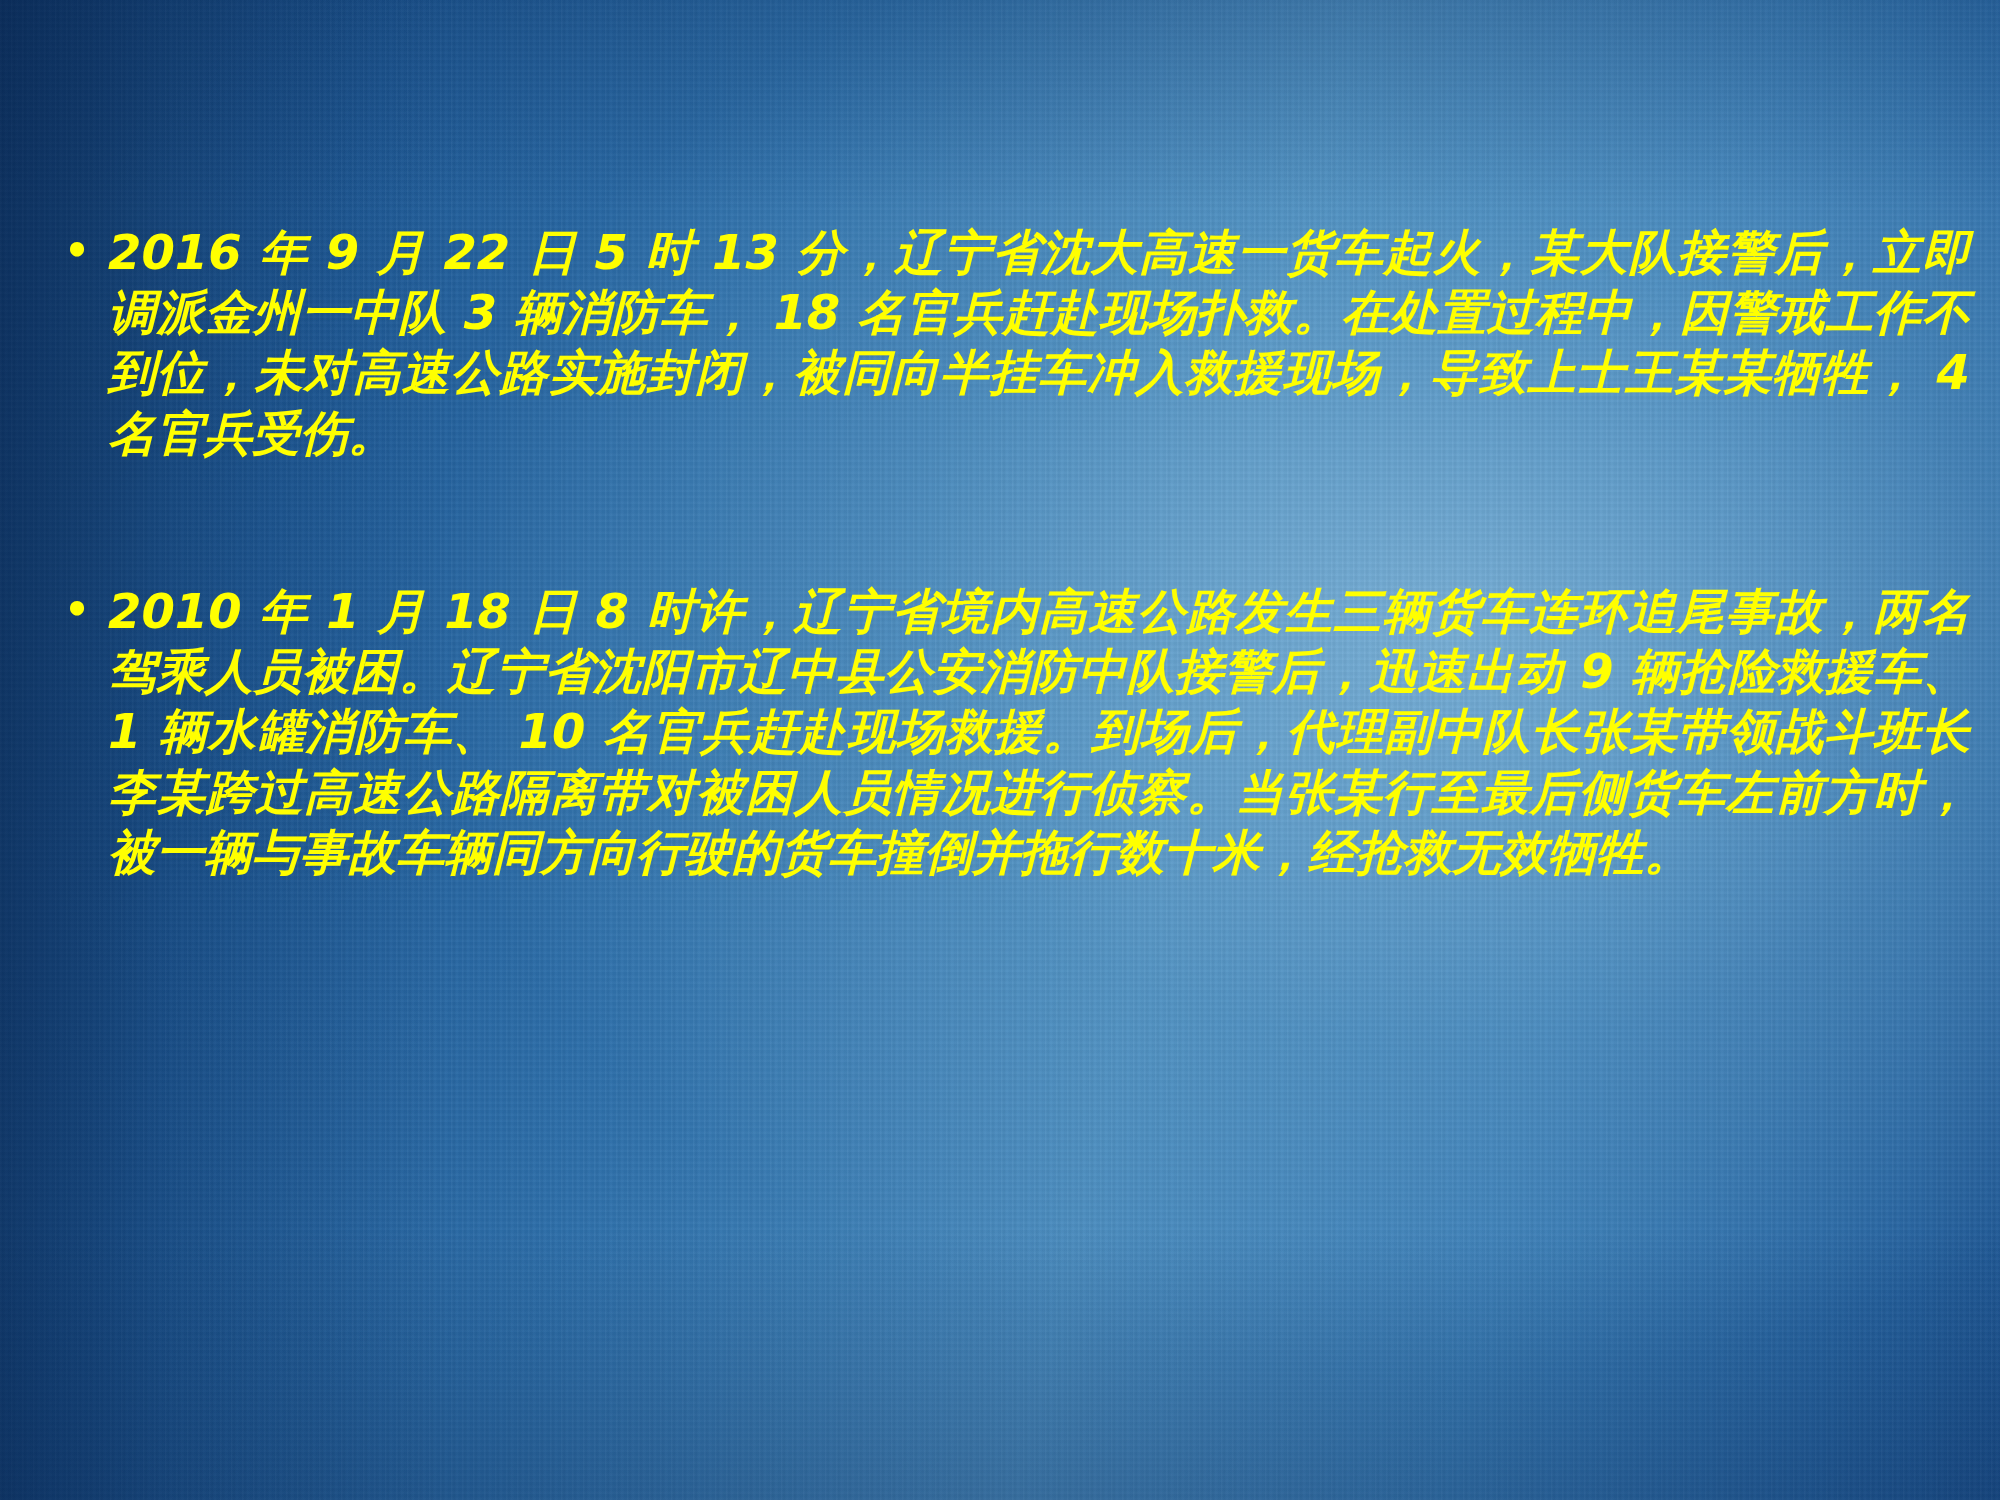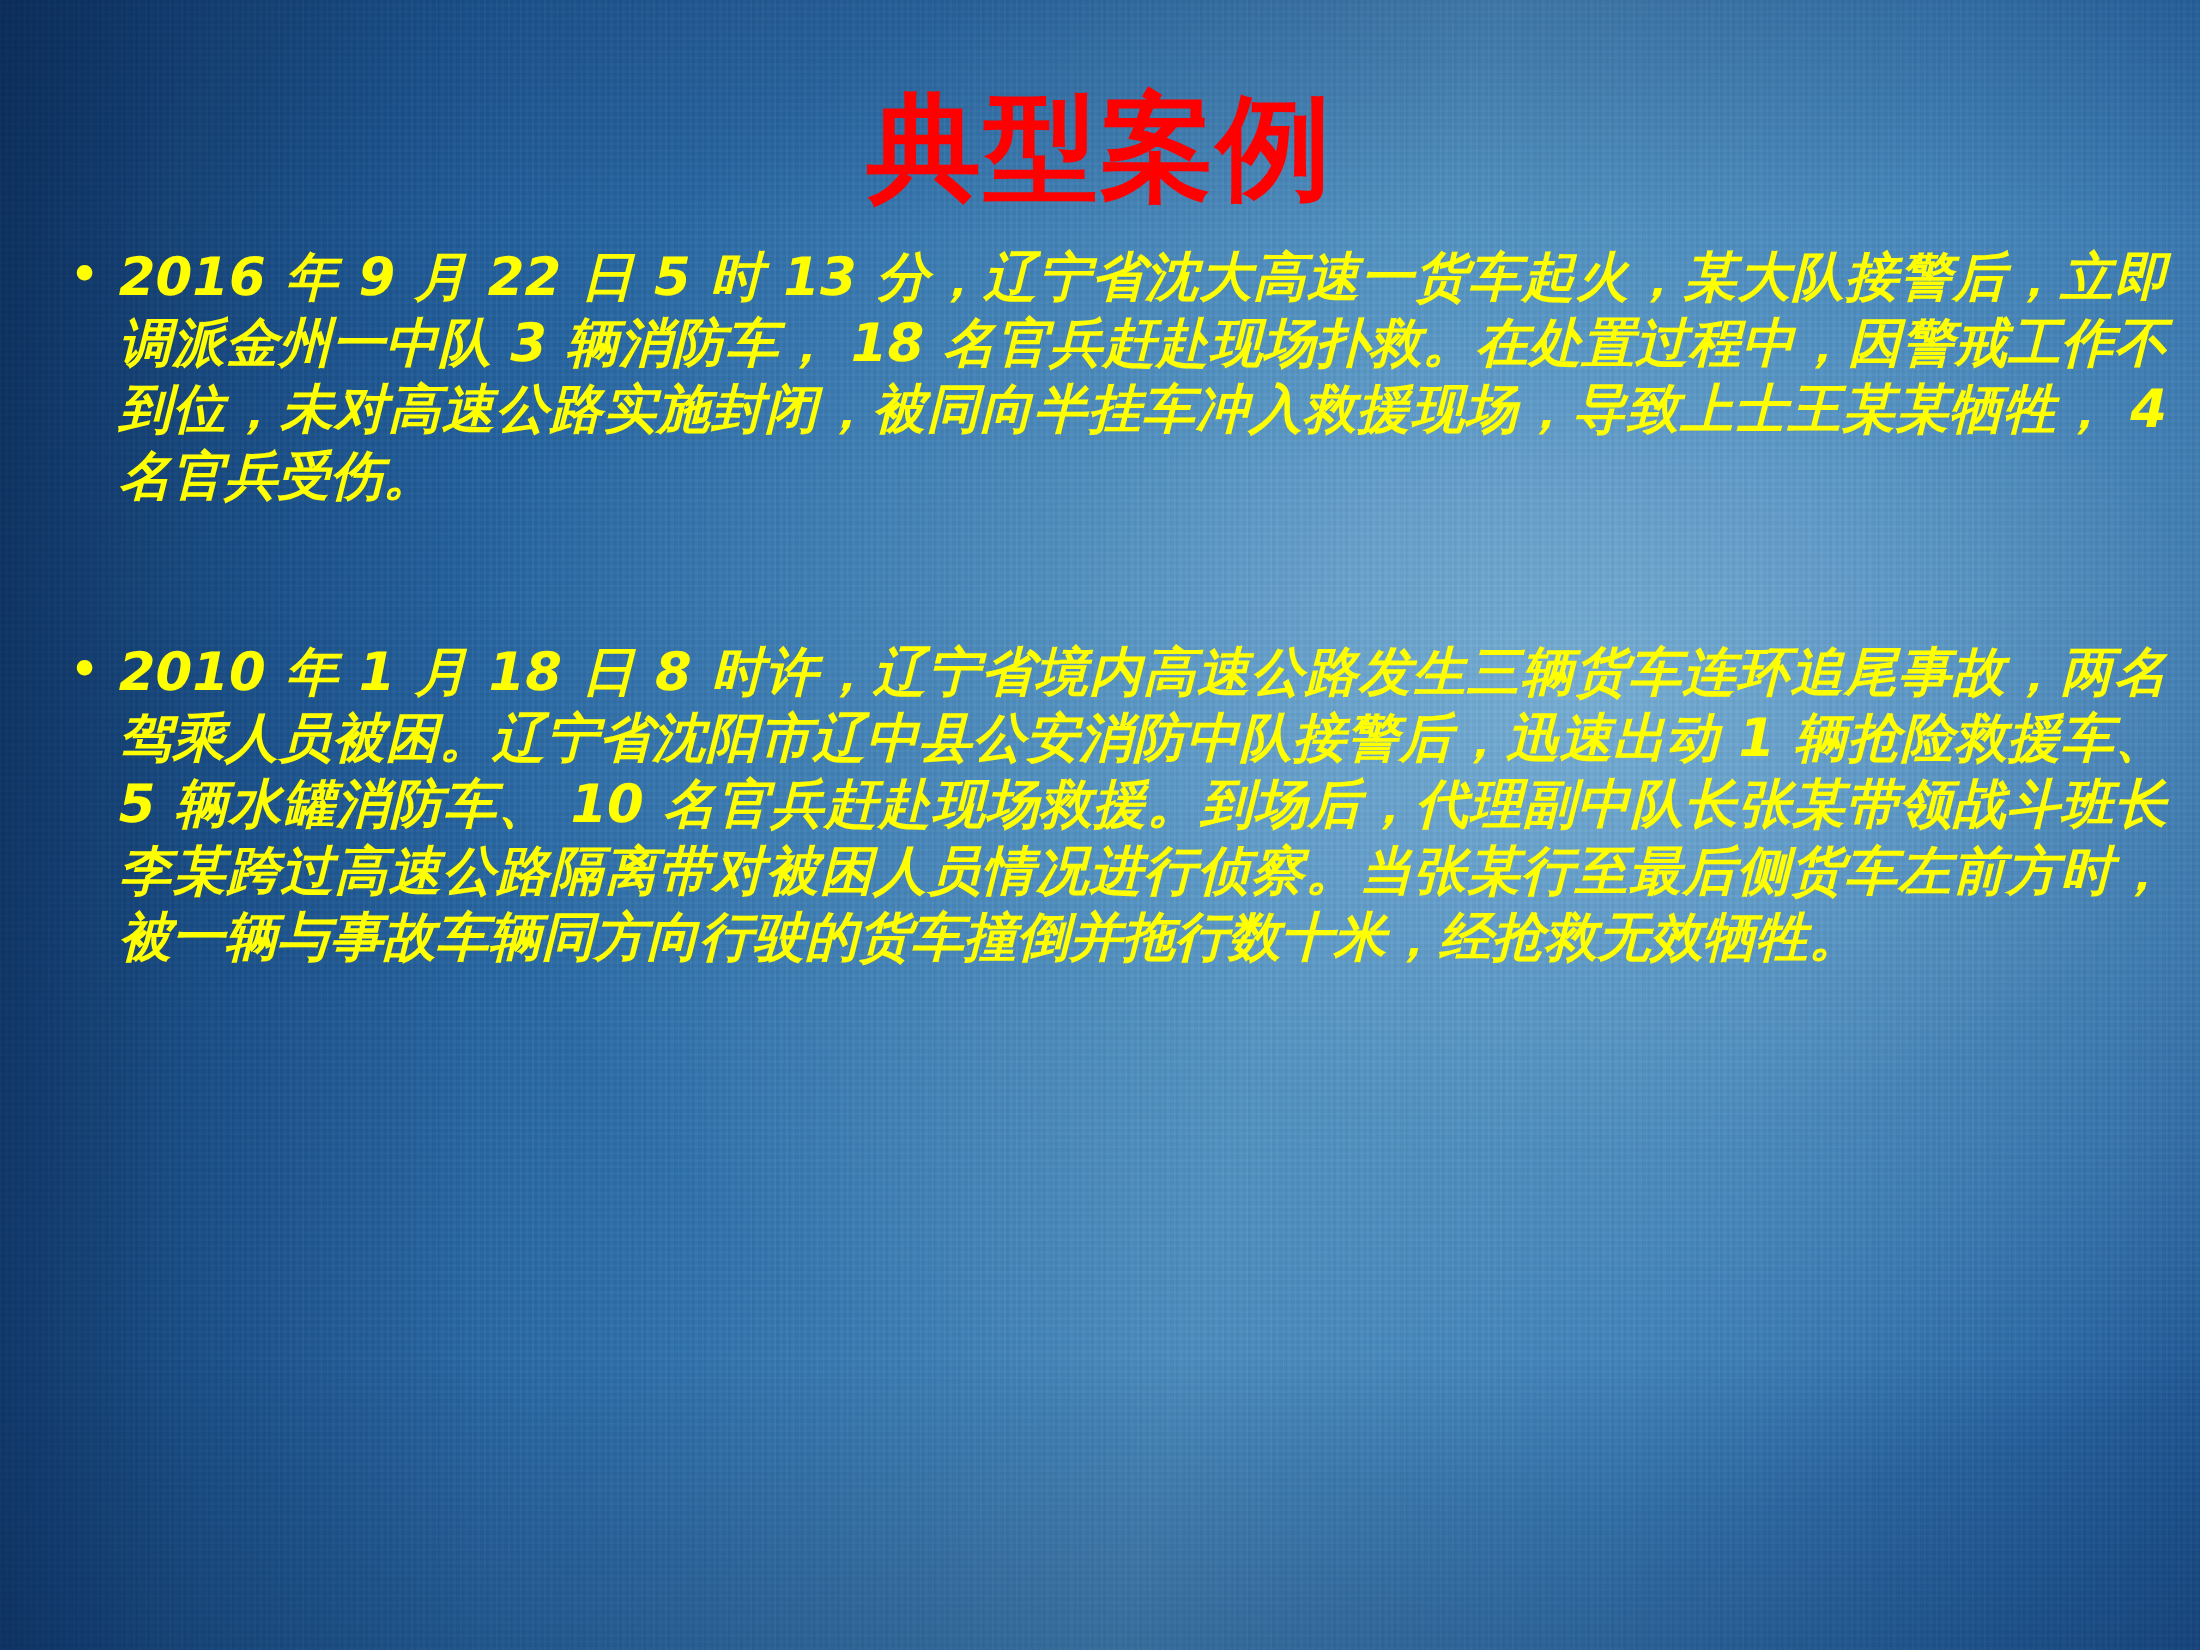--- a/index.html
+++ b/index.html
@@ -127,29 +127,28 @@
   .bullet-item.gap-after {
     margin-bottom: 118px;
   }
 </style>
 </head>
 <body>
 
 <div class="slide">
   <div class="slide-inner">
 
-    <div class="slide-title">典型案例</div>
 
     <div class="body-block">
 
       <div class="bullet-item gap-after">
         <span class="bullet-marker">•</span>
         <span class="bullet-text">2016 年 9 月 22 日 5 时 13 分，辽宁省沈大高速一货车起火，某大队接警后，立即调派金州一中队 3 辆消防车， 18 名官兵赶赴现场扑救。在处置过程中，因警戒工作不到位，未对高速公路实施封闭，被同向半挂车冲入救援现场，导致上士王某某牺牲， 4 名官兵受伤。</span>
       </div>
 
       <div class="bullet-item">
         <span class="bullet-marker">•</span>
-        <span class="bullet-text">2010 年 1 月 18 日 8 时许，辽宁省境内高速公路发生三辆货车连环追尾事故，两名驾乘人员被困。辽宁省沈阳市辽中县公安消防中队接警后，迅速出动 1 辆抢险救援车、 5 辆水罐消防车、 10 名官兵赶赴现场救援。到场后，代理副中队长张某带领战斗班长李某跨过高速公路隔离带对被困人员情况进行侦察。当张某行至最后侧货车左前方时，被一辆与事故车辆同方向行驶的货车撞倒并拖行数十米，经抢救无效牺牲。</span>
+        <span class="bullet-text">2010 年 1 月 18 日 8 时许，辽宁省境内高速公路发生三辆货车连环追尾事故，两名驾乘人员被困。辽宁省沈阳市辽中县公安消防中队接警后，迅速出动 9 辆抢险救援车、 1 辆水罐消防车、 10 名官兵赶赴现场救援。到场后，代理副中队长张某带领战斗班长李某跨过高速公路隔离带对被困人员情况进行侦察。当张某行至最后侧货车左前方时，被一辆与事故车辆同方向行驶的货车撞倒并拖行数十米，经抢救无效牺牲。</span>
       </div>
 
     </div>
   </div>
 </div>
 
 </body></html>

